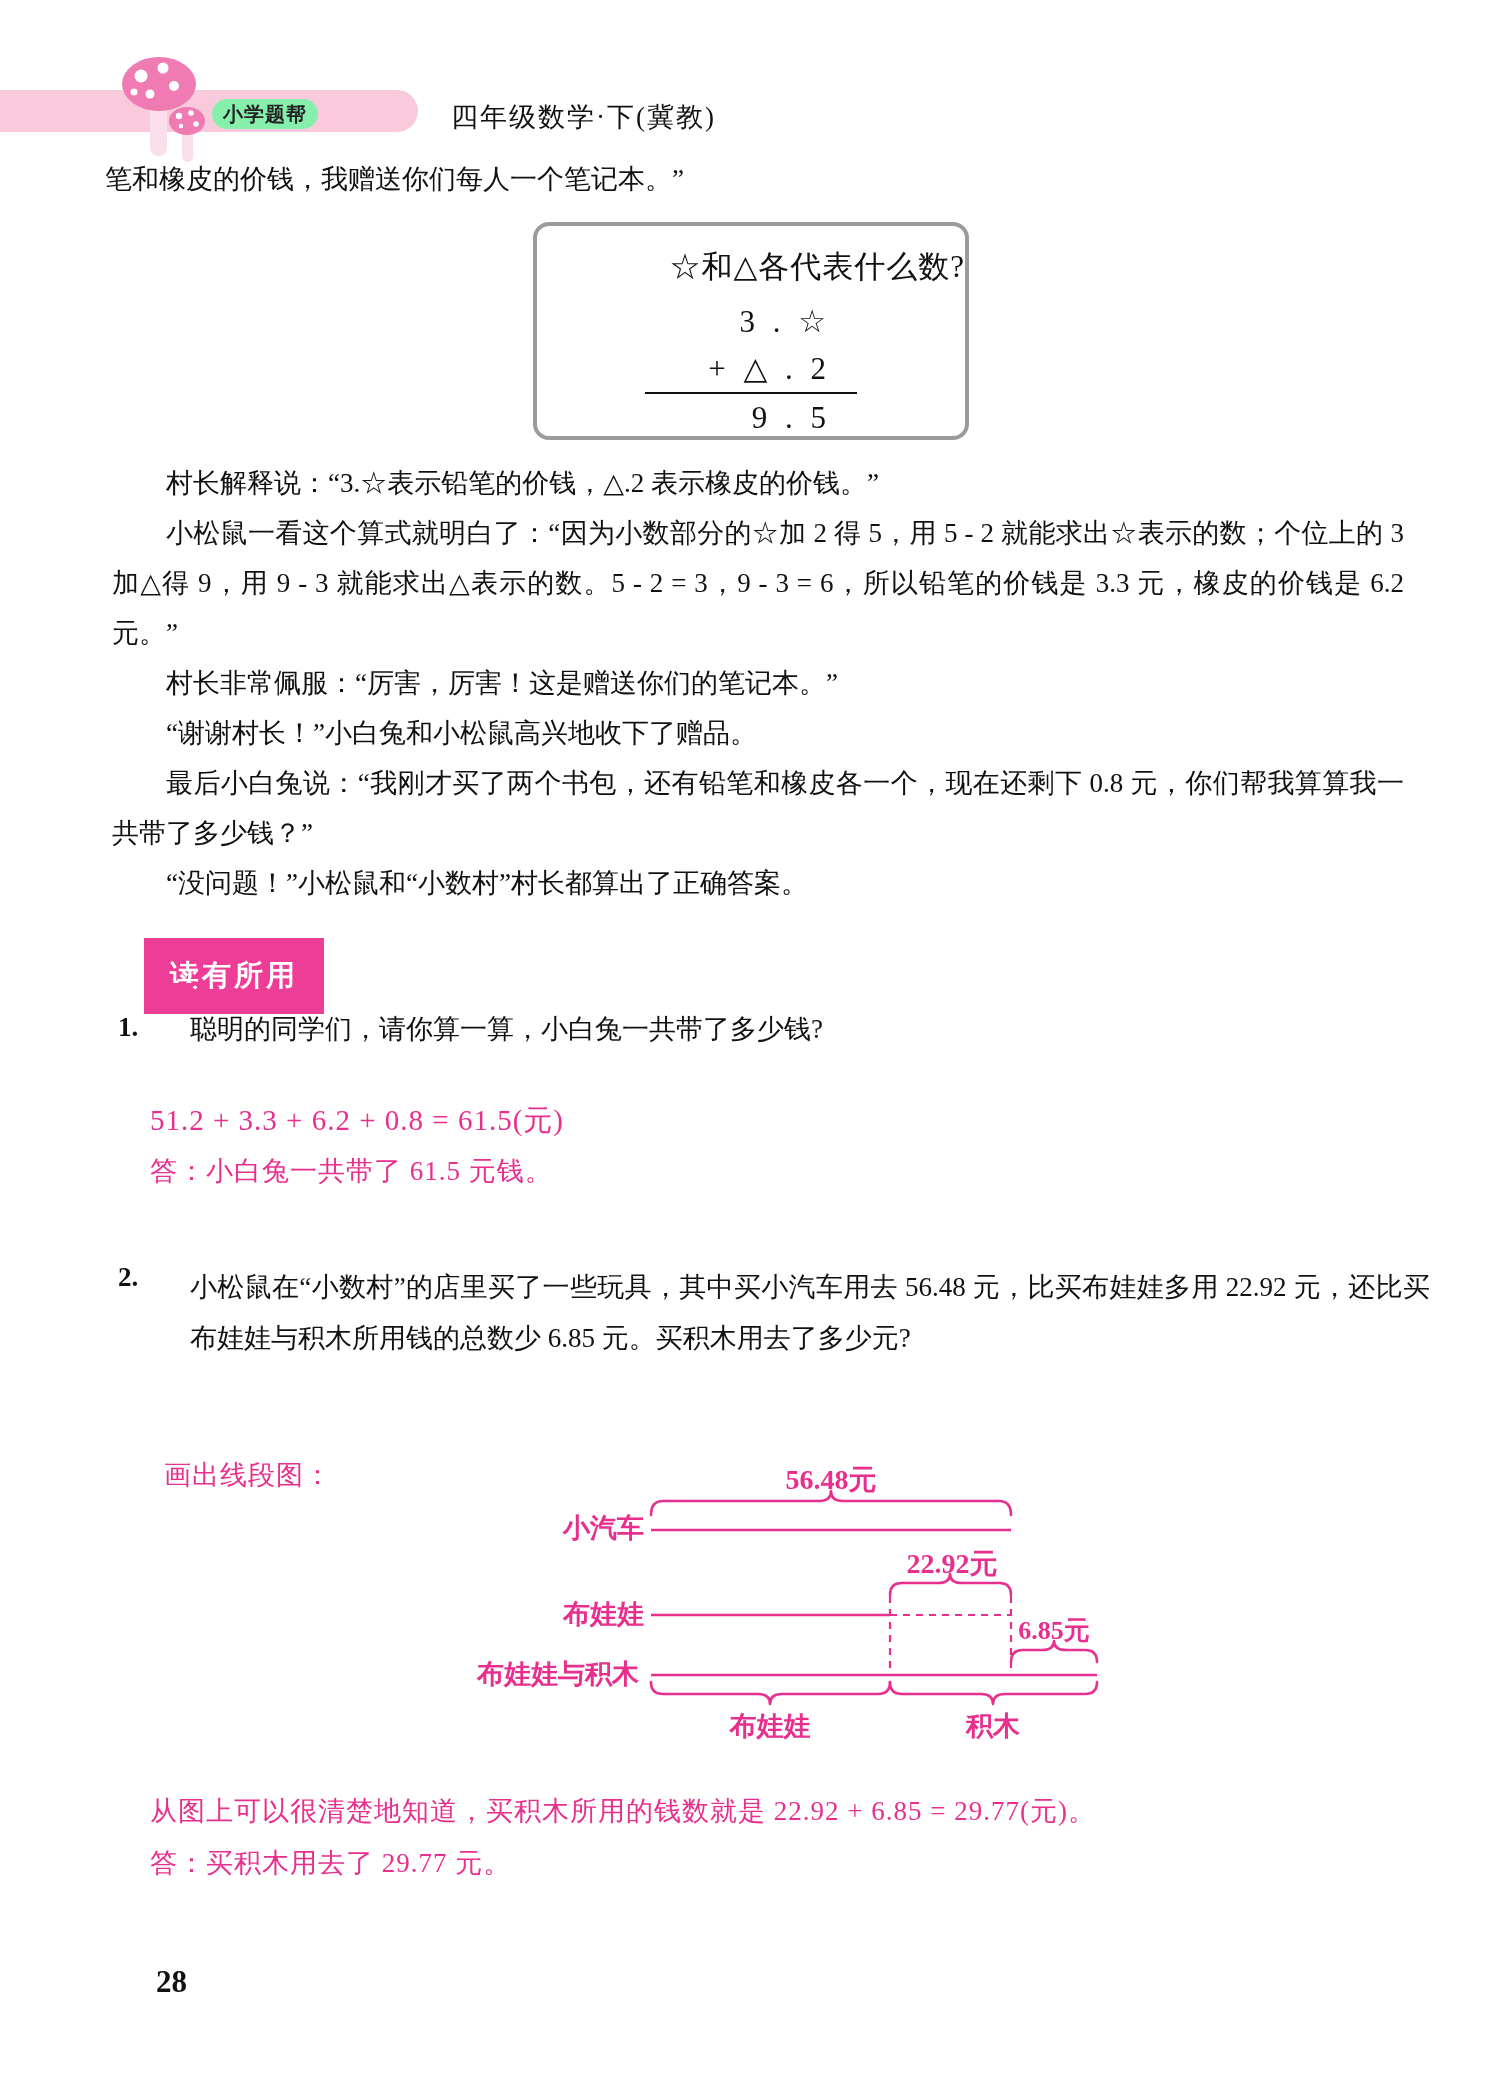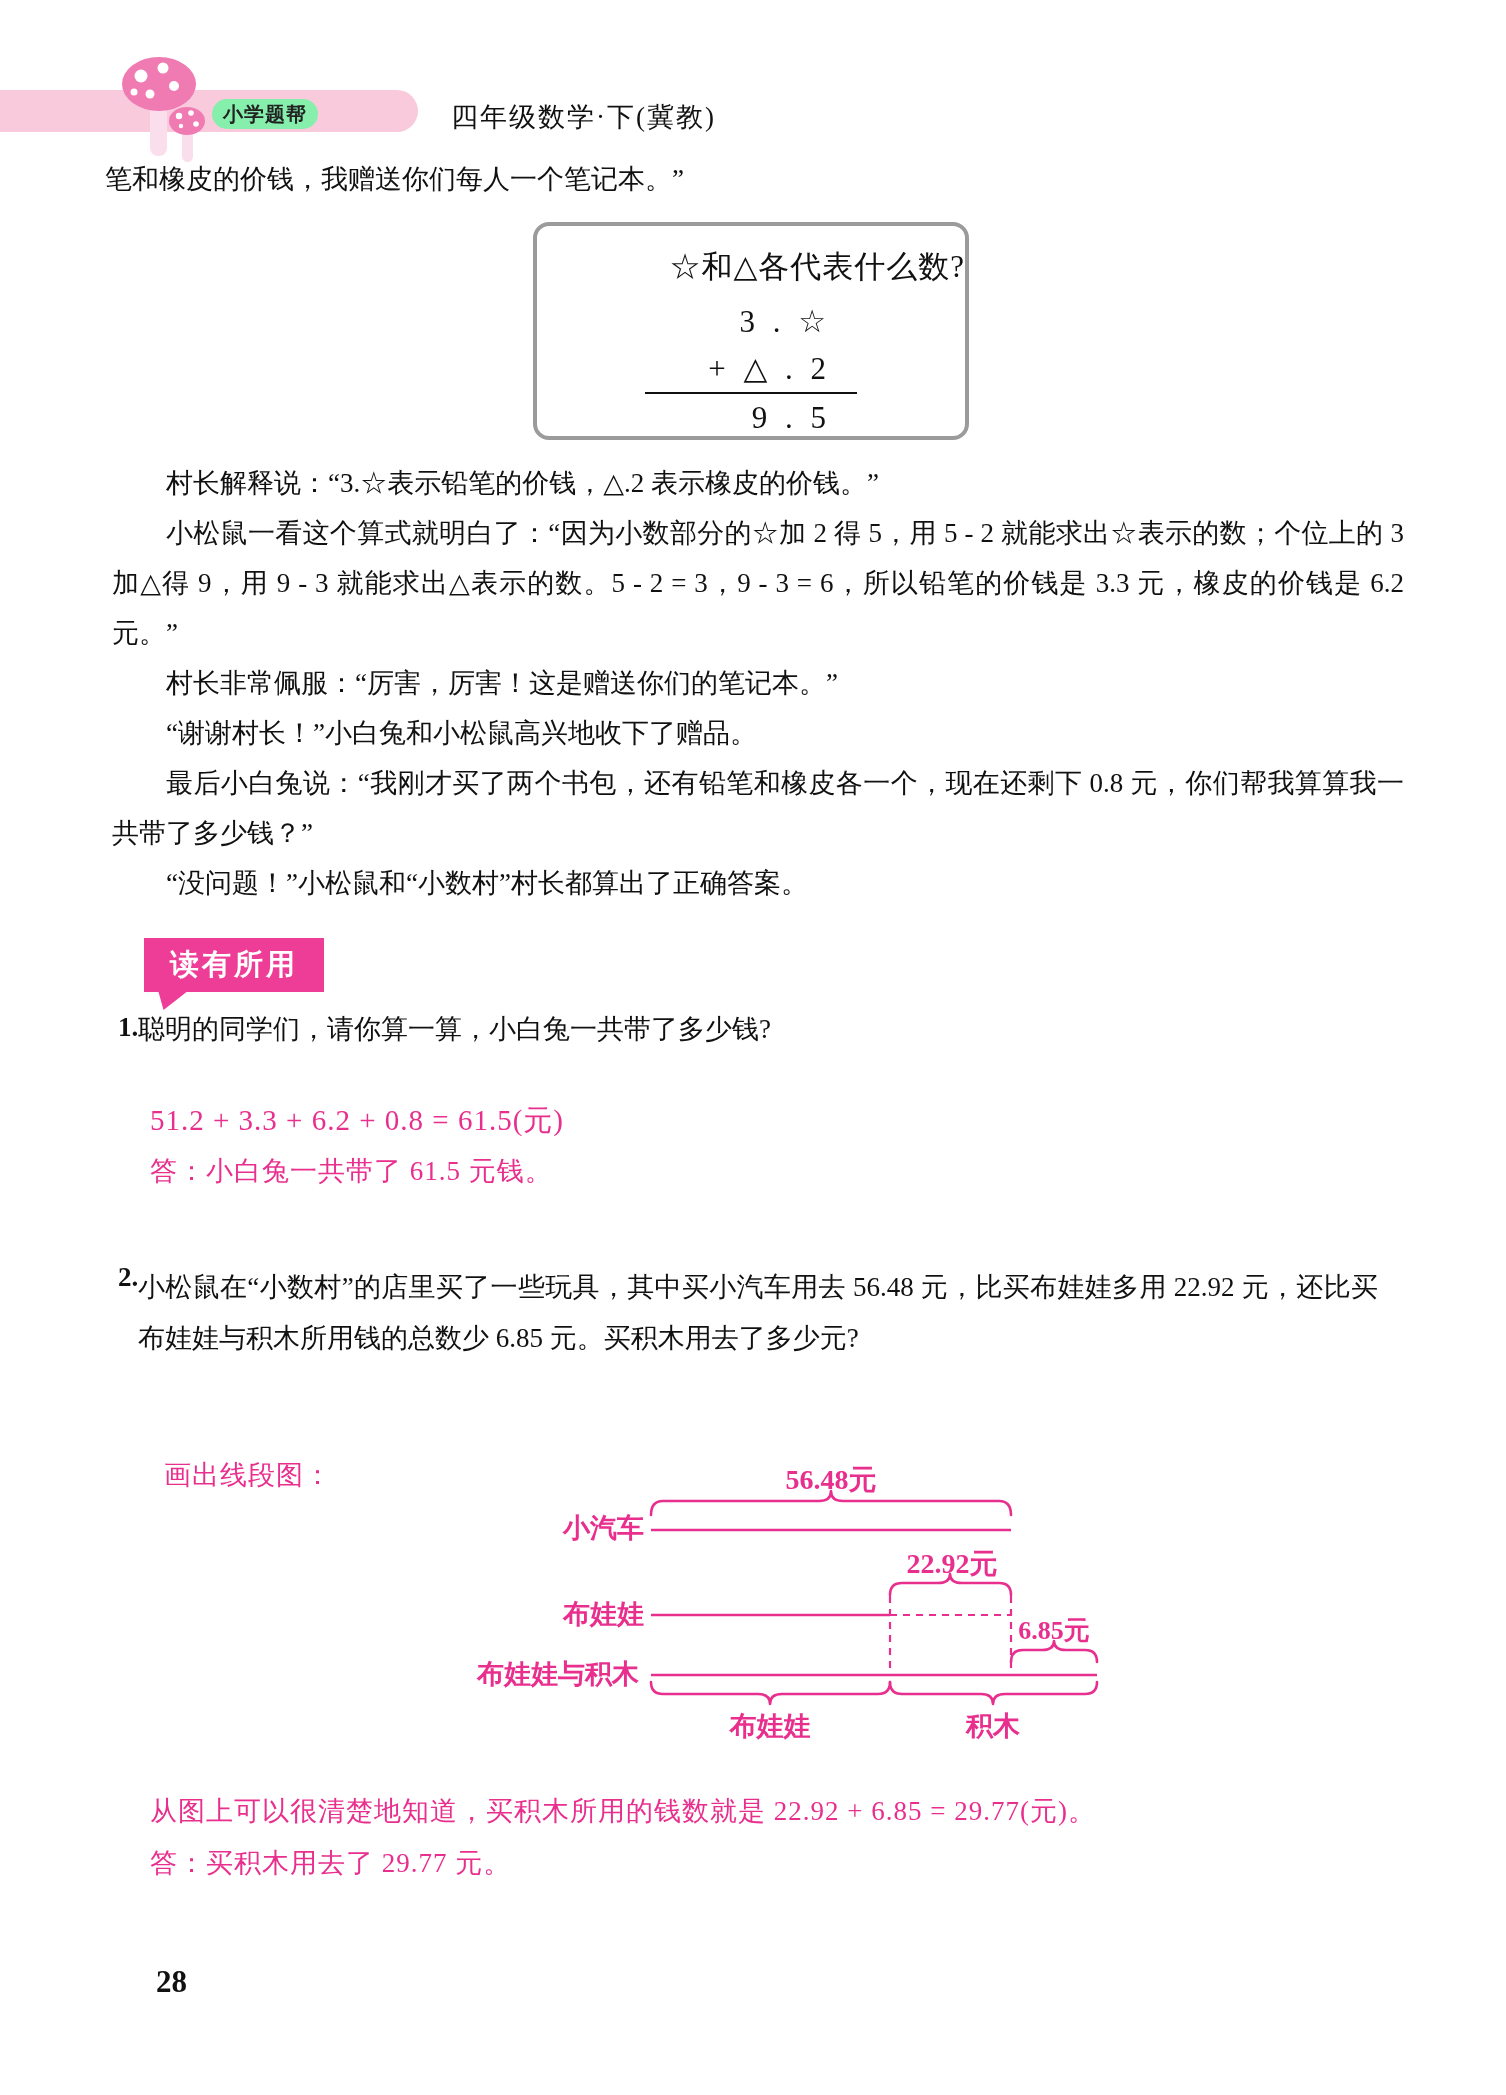--- a/index.html
+++ b/index.html
@@ -22,29 +22,29 @@
     border:4px solid #9b9b9b;border-radius:16px;}
   .pbox-q{margin-top:20px;text-align:right;font-size:31px;letter-spacing:1px;}
   .arith{width:212px;margin:10px auto 0;font-size:31px;line-height:47px;}
   .arith .row{text-align:right;padding-right:26px;letter-spacing:5px;white-space:pre;}
   .arith .sum{border-top:2.5px solid #111;}
   
   .story{position:absolute;left:112px;top:458px;width:1292px;font-size:27px;line-height:50px;
     text-align:justify;}
   .story p{margin:0;text-indent:54px;}
   
-  .badge{position:absolute;left:144px;top:938px;height:46px;padding:4px 26px;background:#ee3d96;
+  .badge{position:absolute;left:144px;top:938px;height:46px;padding:15px 26px;background:#ee3d96;
     color:#fff;font-size:29px;font-weight:bold;letter-spacing:3px;display:flex;align-items:center;
     font-family:"Liberation Sans","DejaVu Sans",sans-serif;}
   .badge-tail{position:absolute;left:156px;top:983px;width:42px;height:27px;background:#ee3d96;
     clip-path:polygon(0 0,100% 0,18% 100%);}
   
   .q{position:absolute;font-size:27px;}
   .q-num{position:absolute;left:0;top:0;font-weight:bold;}
-  .q-body{margin-left:20px;line-height:51px;text-align:justify;}
+  .q-body{margin-left:72px;line-height:51px;text-align:justify;}
   .pink{color:#e82f8e;margin-top:41px;}
   .equation{position:absolute;font-size:29px;letter-spacing:1px;}
   .answer{position:absolute;font-size:27px;letter-spacing:1px;}
   
   .diagram{position:absolute;left:380px;top:1455px;}
   .diagram text{fill:#e82f8e;font-weight:bold;
     font-family:"Liberation Serif","DejaVu Serif",serif;}
   .dline{stroke:#e82f8e;stroke-width:2.6;fill:none;}
   .ddash{stroke:#e82f8e;stroke-width:2.2;fill:none;stroke-dasharray:7 6;}
   .brace{stroke:#e82f8e;stroke-width:2.6;fill:none;stroke-linecap:round;stroke-linejoin:round;}

